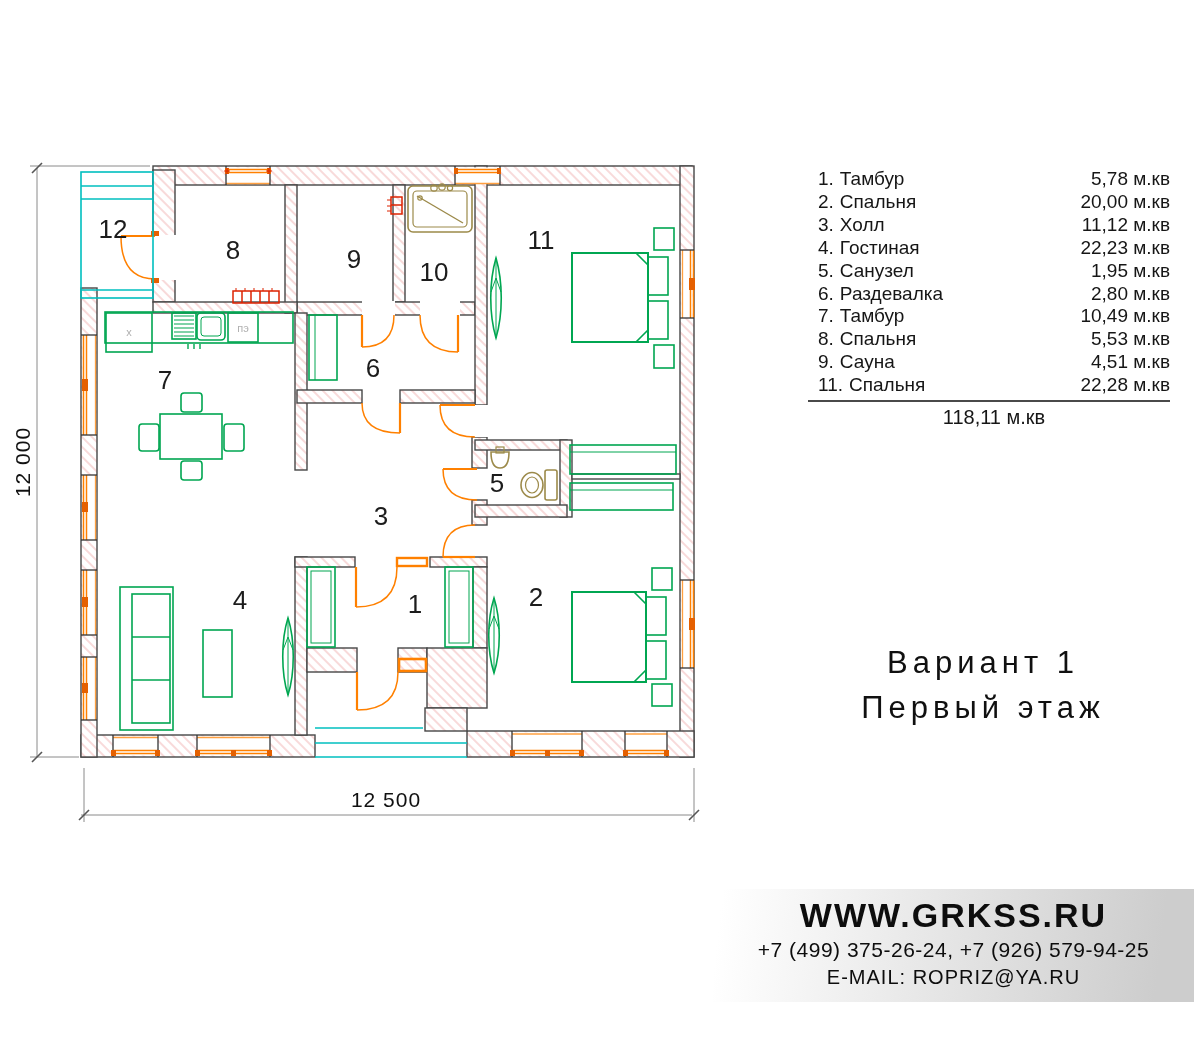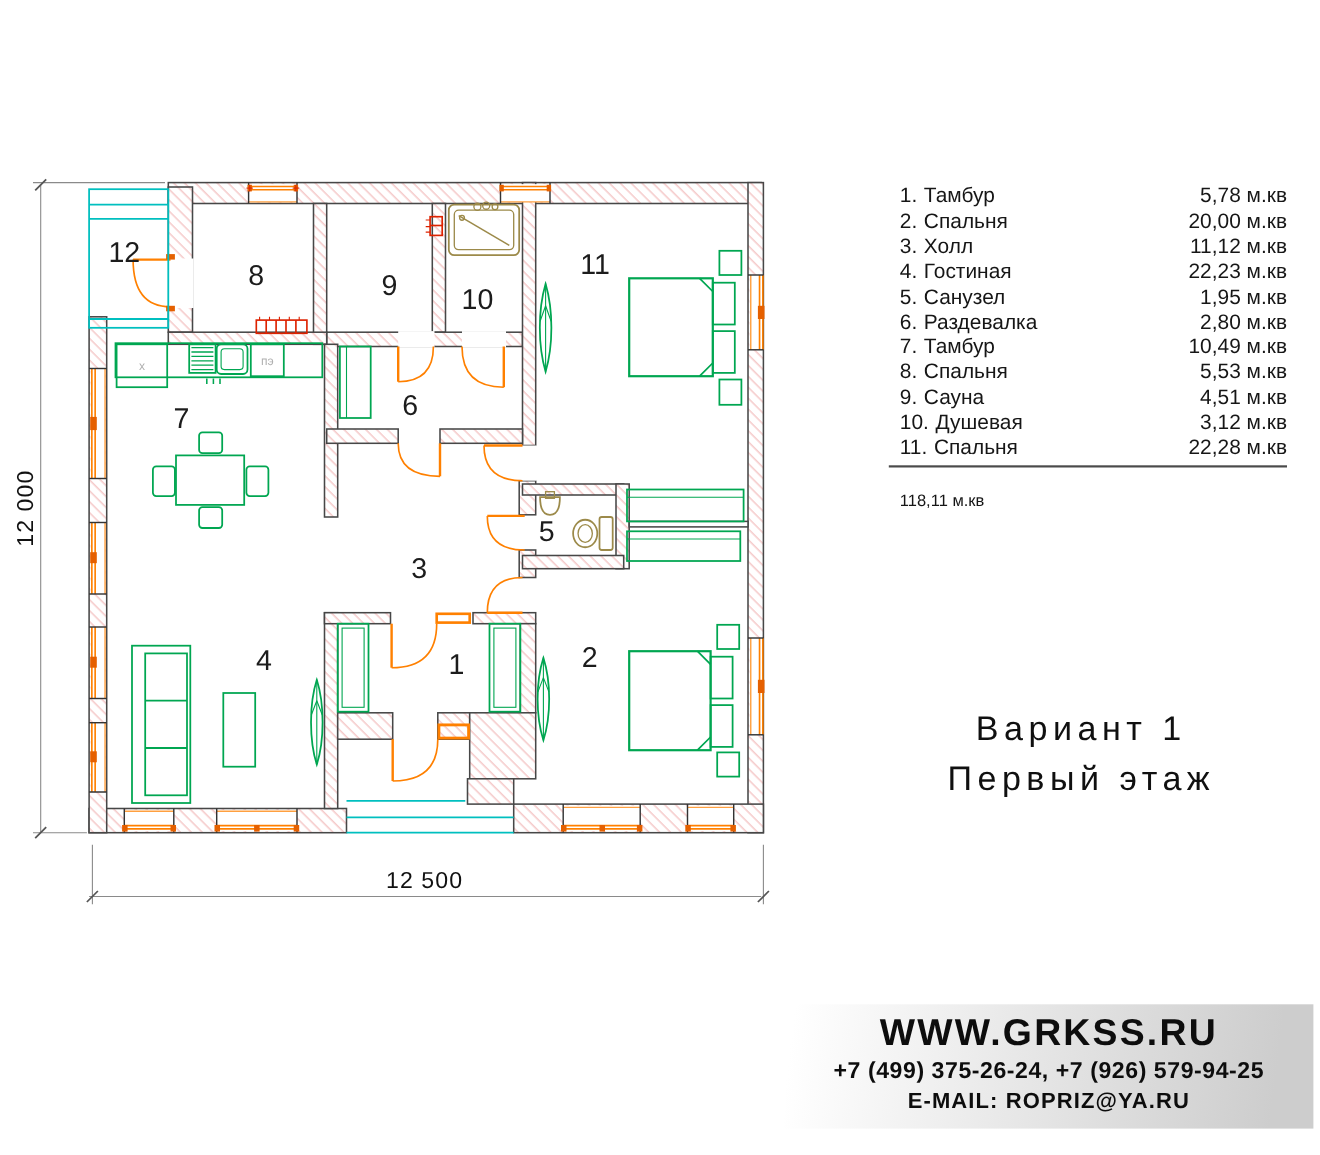--- a/index.html
+++ b/index.html
@@ -5,30 +5,30 @@
   html,body{margin:0;padding:0;background:#ffffff;}
   #page{position:relative;width:1200px;height:1050px;background:#ffffff;overflow:hidden;
         font-family:"Liberation Sans", sans-serif;color:#111;}
   #plan-svg{position:absolute;left:0;top:0;}
   
   #legend{position:absolute;left:818px;top:168px;width:352px;font-size:19px;color:#161616;}
   .lrow{display:flex;line-height:22.9px;white-space:nowrap;}
   .lnum{margin-right:6px;}
   .larea{margin-left:auto;}
   #legend-divider{border-top:2px solid #4a4a4a;width:362px;margin:3px 0 0 -10px;}
-  #legend-total{text-align:left;margin-top:22px;font-size:15px;}
+  #legend-total{text-align:center;margin-top:4px;font-size:20px;}
   
   #title-block{position:absolute;left:758px;top:640px;width:450px;text-align:center;
                font-size:31px;letter-spacing:5px;line-height:45px;color:#101010;}
   
-  #footer{position:absolute;left:713px;top:913px;width:481px;padding:6px 0 12px 0;
+  #footer{position:absolute;left:713px;top:889px;width:481px;padding:6px 0 12px 0;
           background:linear-gradient(97deg,#ffffff 2%,#cdcdcd 92%);text-align:center;color:#0d0d0d;}
   .f1{font-size:34px;font-weight:bold;letter-spacing:2px;line-height:40px;}
-  .f2{font-size:21px;font-weight:bold;letter-spacing:0.5px;line-height:30px;}
-  .f3{font-size:20px;font-weight:bold;letter-spacing:1px;line-height:25px;}
+  .f2{font-size:21px;font-weight:normal;letter-spacing:0.5px;line-height:30px;}
+  .f3{font-size:20px;font-weight:normal;letter-spacing:1px;line-height:25px;}
 </style>
 </head>
 <body>
 
 <div id="page">
 
   <svg id="plan-svg" width="720" height="845" viewBox="0 0 720 845">
     <defs>
       <pattern id="hatch" width="7" height="7" patternUnits="userSpaceOnUse" patternTransform="rotate(-45)">
         <rect width="7" height="7" fill="#ffffff"></rect>
@@ -452,25 +452,20 @@
         <span class="lnum">8.</span>
         <span>Спальня</span>
         <span class="larea">5,53 м.кв</span>
       </div>
     <div class="lrow">
         <span class="lnum">9.</span>
         <span>Сауна</span>
         <span class="larea">4,51 м.кв</span>
       </div>
     <div class="lrow">
-        <span class="lnum">10.</span>
-        <span>Душевая</span>
-        <span class="larea">3,12 м.кв</span>
-      </div>
-    <div class="lrow">
         <span class="lnum">11.</span>
         <span>Спальня</span>
         <span class="larea">22,28 м.кв</span>
       </div>
     <div id="legend-divider"></div>
     <div id="legend-total">118,11 м.кв</div>
   </div>
 
   <div id="title-block">
     <div>Вариант 1</div>

